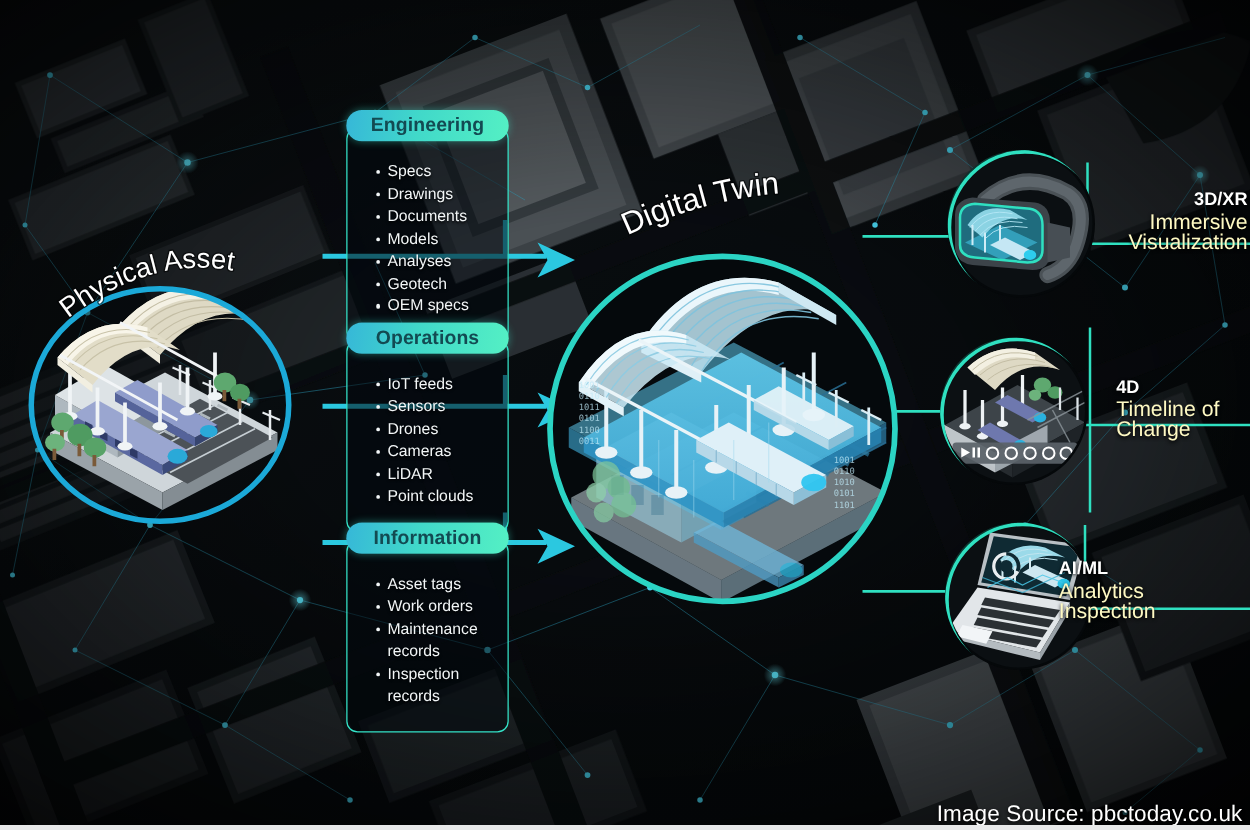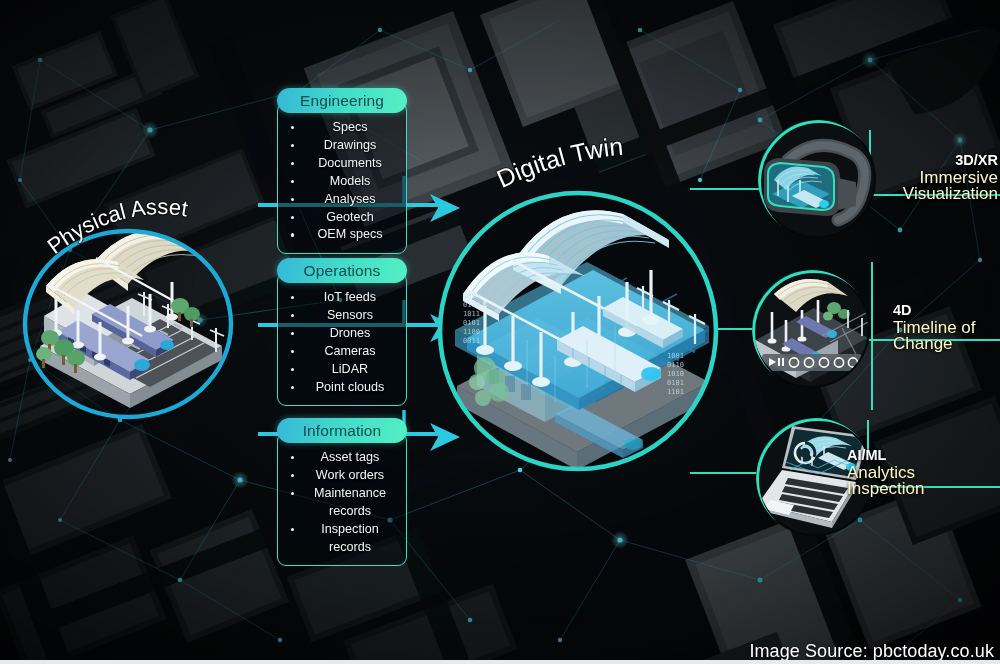--- a/index.html
+++ b/index.html
@@ -21,24 +21,24 @@
   .panel .body{
      border:1.6px solid #34e3c8;border-radius:9px;
      background:rgba(4,10,14,.55);
      padding:16px 6px 9px 6px;margin-top:-11px;
   }
   .panel .hdr{
      position:relative;z-index:3;
      height:25px;line-height:25px;text-align:center;
      border-radius:13px;
      background:linear-gradient(100deg,#36b7d8 0%,#41d9c9 45%,#54f0c4 100%);
-     color:#134a52;font-size:15.5px;font-weight:400;letter-spacing:.1px;
+     color:#134a52;font-size:15.5px;font-weight:700;letter-spacing:.1px;
      box-shadow:0 0 7px rgba(60,225,200,.45);
   }
-  .panel ul{list-style:none;margin:0;padding:0 0 0 16px;text-align:center;}
+  .panel ul{list-style:none;margin:10px;padding:0 0 0 16px;}
   .panel li{
      position:relative;color:#f2f6f7;font-size:12.6px;line-height:17.4px;
      margin:0 0 .5px 0;text-shadow:0 1px 2px rgba(0,0,0,.9);
   }
   .panel li::before{content:"";position:absolute;left:-9px;top:7px;
      width:3.4px;height:3.4px;border-radius:50%;background:#f2f6f7;}
   .panel li.cont::before{display:none;}
 
   
   .circ{position:absolute;border-radius:50%;overflow:hidden;}
@@ -290,21 +290,21 @@
         <path d="M868 195 L1000 195"></path>
         <path d="M870 196 L870 130"></path>
         <path d="M862 340 L1000 340"></path>
         <path d="M872 262 L872 410"></path>
         <path d="M866 487 L1000 487"></path>
         <path d="M868 487 L868 420"></path>
       </g>
     </svg>
   </div>
 
-  <div class="circ" style="left:437px;top:190px;width:282px;height:282px;text-align:center;">
+  <div class="circ" style="left:437px;top:202px;width:282px;height:282px;text-align:center;">
     <svg viewBox="0 0 282 282">
       <defs>
         <clipPath id="dtclip">
             <circle cx="141" cy="141" r="139"></circle>
           </clipPath>
         <linearGradient id="slab" x1="0" y1="0" x2="0" y2="1">
           <stop offset="0" stop-color="#5fc8ea"></stop>
             <stop offset="1" stop-color="#3ea9d6"></stop>
         </linearGradient>
         <linearGradient id="slab2" x1="0" y1="0" x2="0" y2="1">

